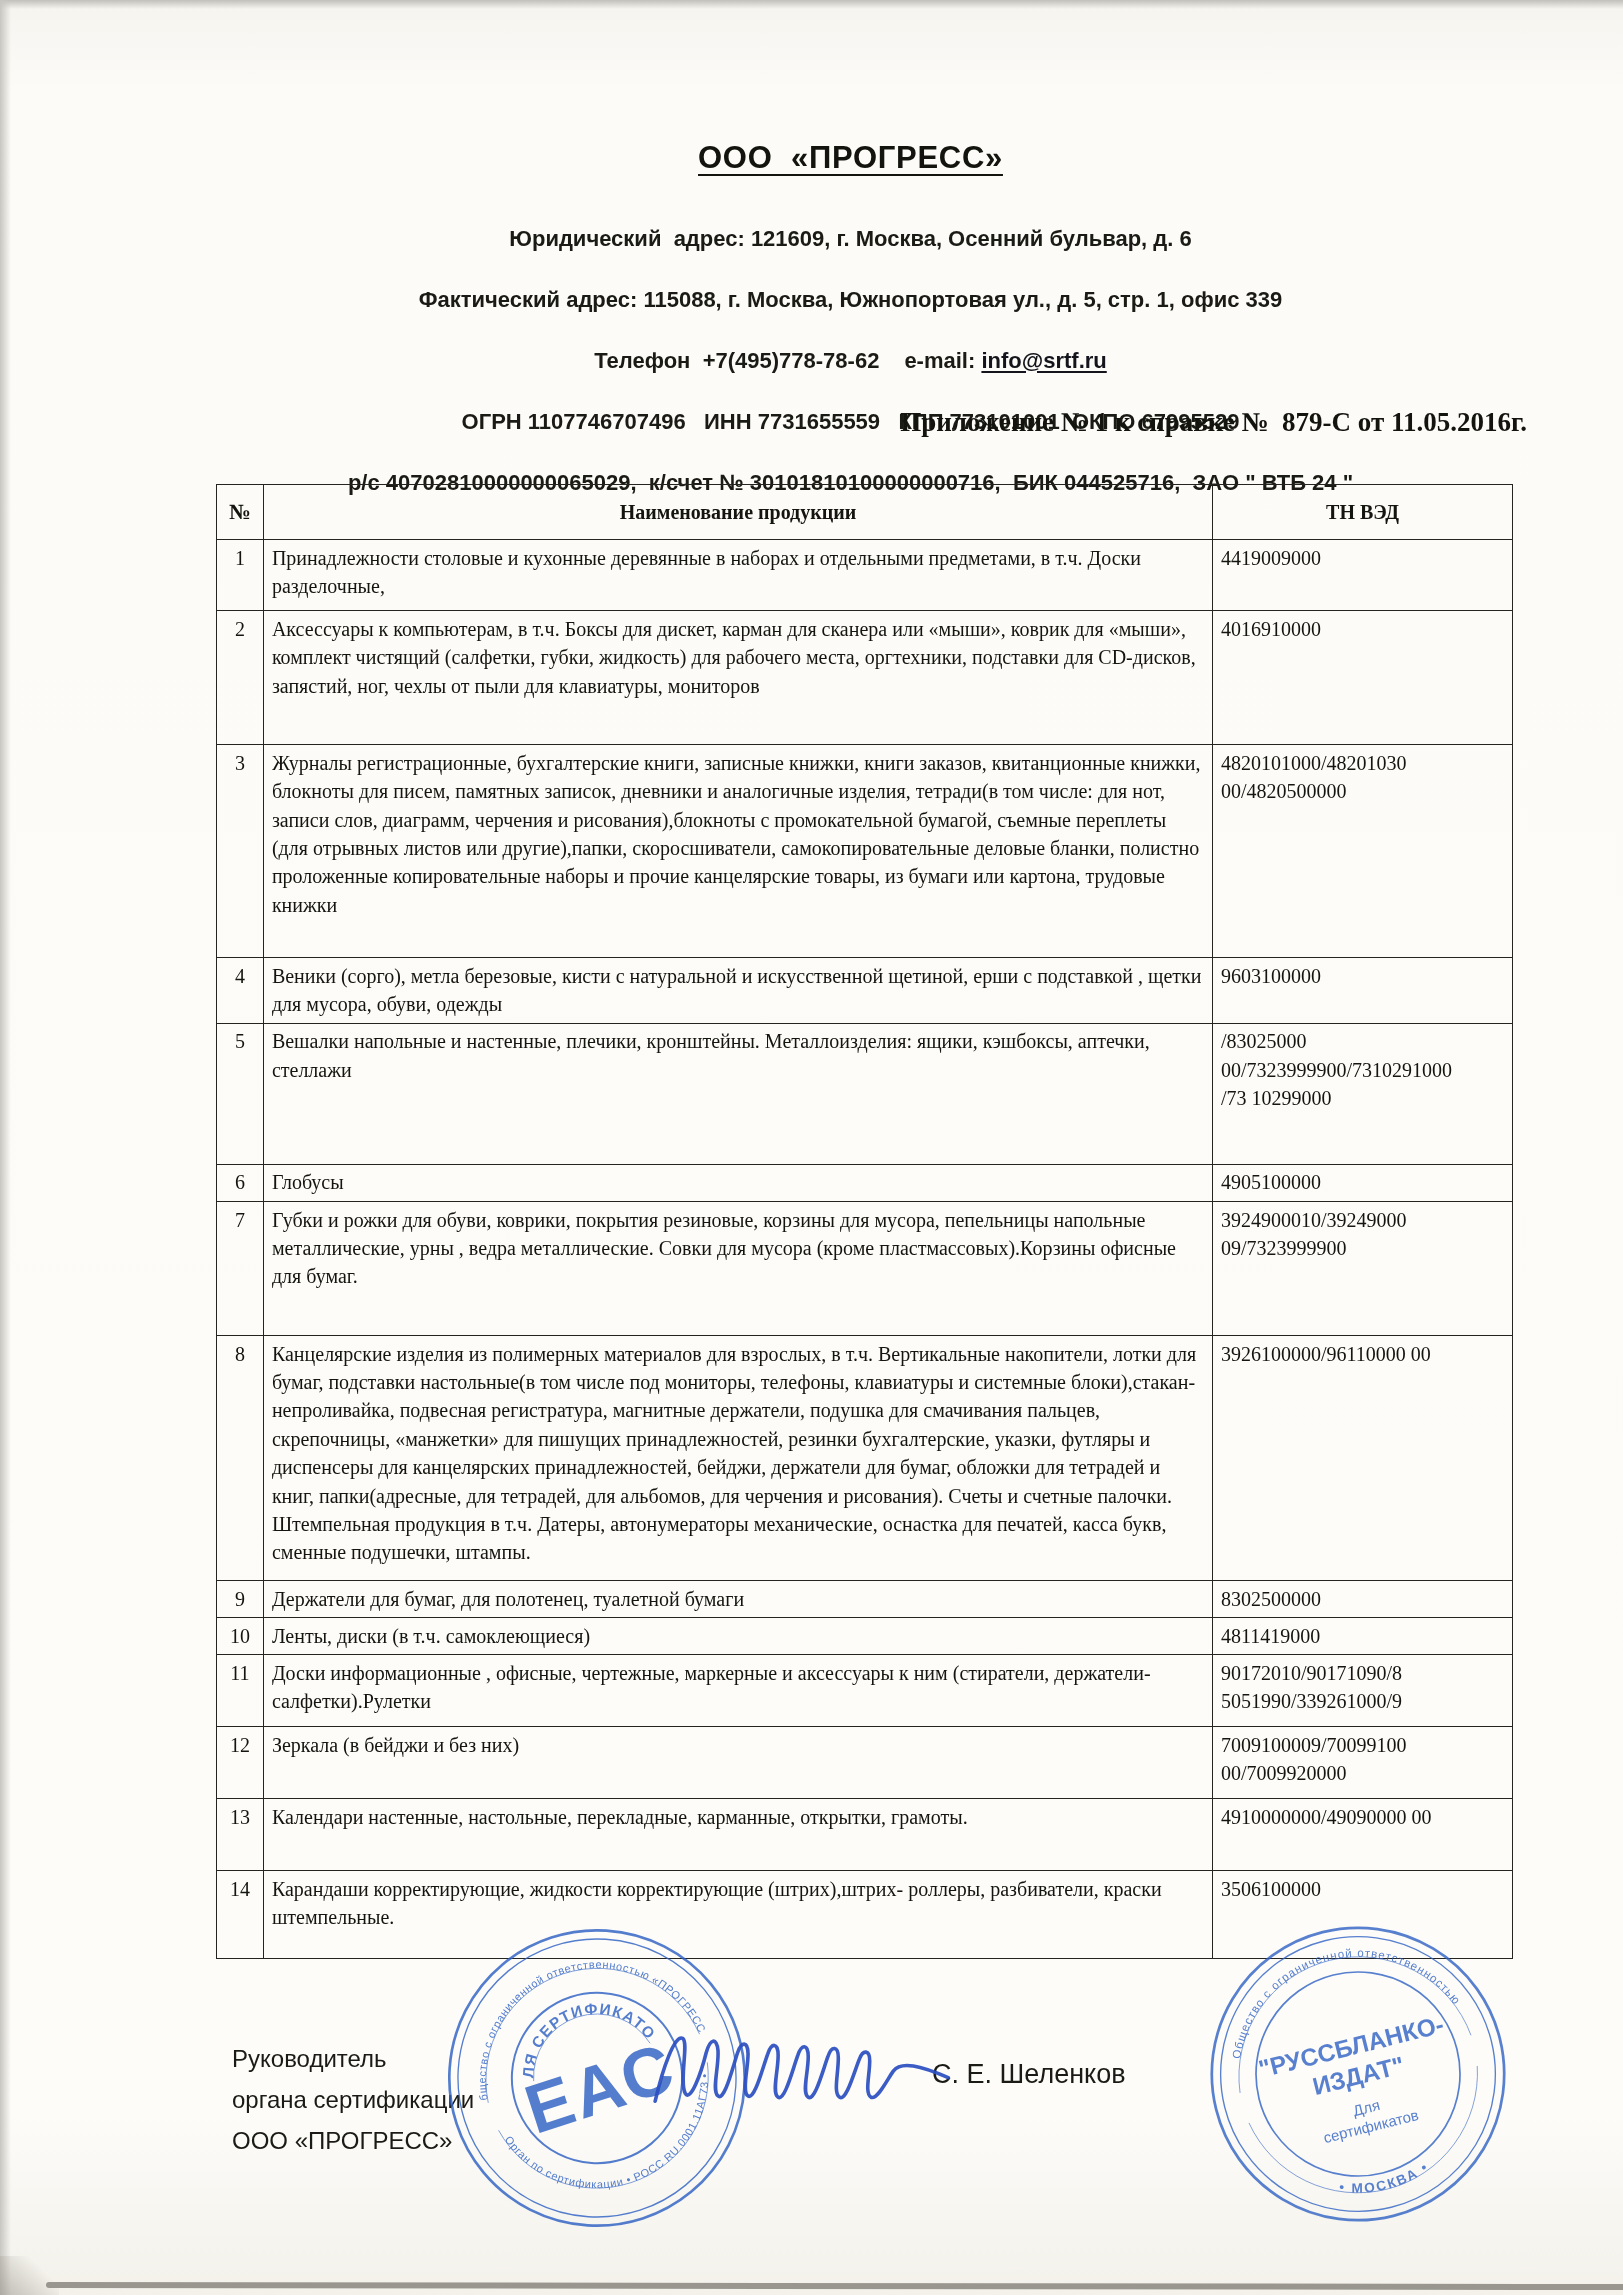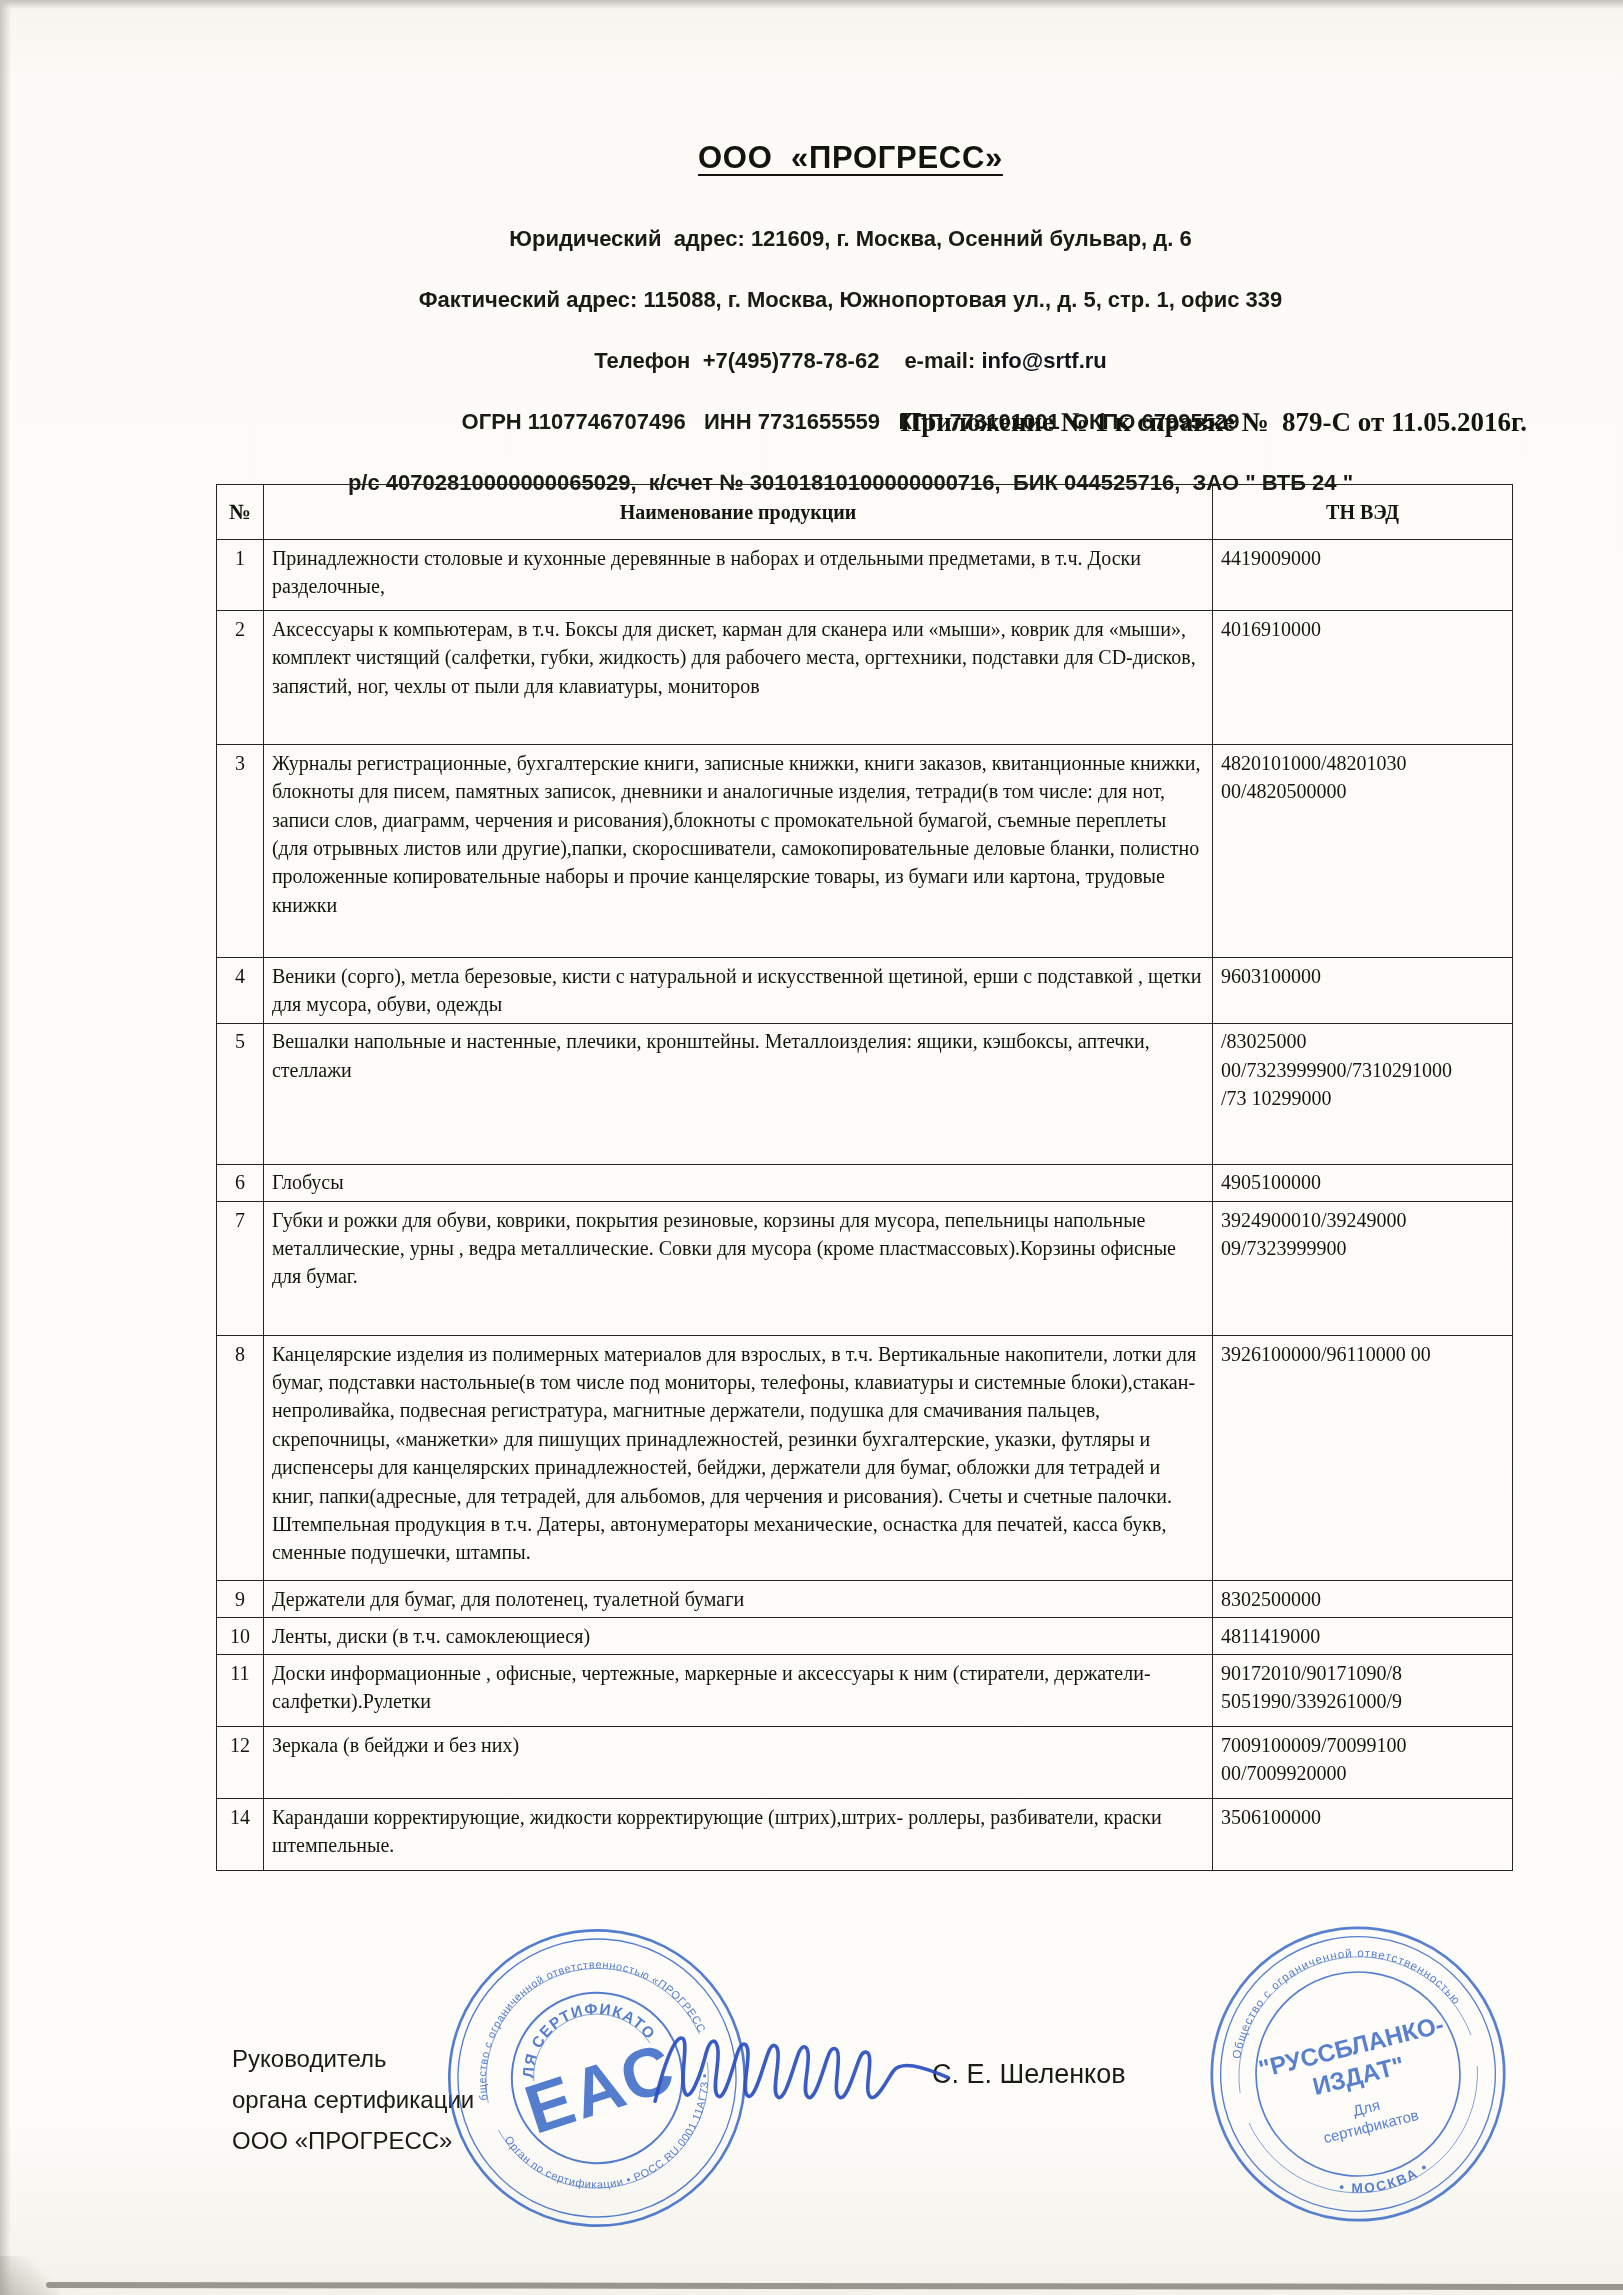--- a/index.html
+++ b/index.html
@@ -26,21 +26,21 @@
     font-family:"Liberation Sans", sans-serif;
     white-space:pre-wrap;
   }
   .company{
     font-size:31px;font-weight:700;letter-spacing:0.7px;
     text-decoration:underline;text-decoration-thickness:2px;text-underline-offset:5.9px;
     margin-bottom:19.6px;color:#14140f;
   }
   .addr{font-size:22px;font-weight:700;line-height:37px;color:#1b1b15;}
   .contact{display:flex;justify-content:center;gap:25px;}
-  .email{text-underline-offset:3.3px;color:#14141c;text-align:right;}
+  .email{text-decoration:underline;text-underline-offset:3.3px;color:#14141c;text-align:right;}
 
   
   .doc-title{
     position:absolute;top:407px;right:124px;
     font-size:27px;font-weight:700;white-space:pre-wrap;color:#14140f;
   }
 
   
   table.products{
     position:absolute;left:216px;top:484px;width:1295px;
@@ -184,20 +184,25 @@
           <td class="code">90172010/90171090/8
 5051990/339261000/9</td>
         </tr>
       <tr>
           <td class="num">12</td>
           <td class="name">Зеркала (в бейджи и без них)</td>
           <td class="code">7009100009/70099100
 00/7009920000</td>
         </tr>
       <tr>
+          <td class="num">13</td>
+          <td class="name">Календари настенные, настольные, перекладные, карманные, открытки, грамоты.</td>
+          <td class="code">4910000000/49090000 00</td>
+        </tr>
+      <tr>
           <td class="num">14</td>
           <td class="name">Карандаши корректирующие, жидкости корректирующие (штрих),штрих- роллеры, разбиватели, краски штемпельные.</td>
           <td class="code">3506100000</td>
         </tr>
     </tbody>
   </table>
 
   <div class="sign-block">
     <div>Руководитель</div>
     <div>органа сертификации</div>

